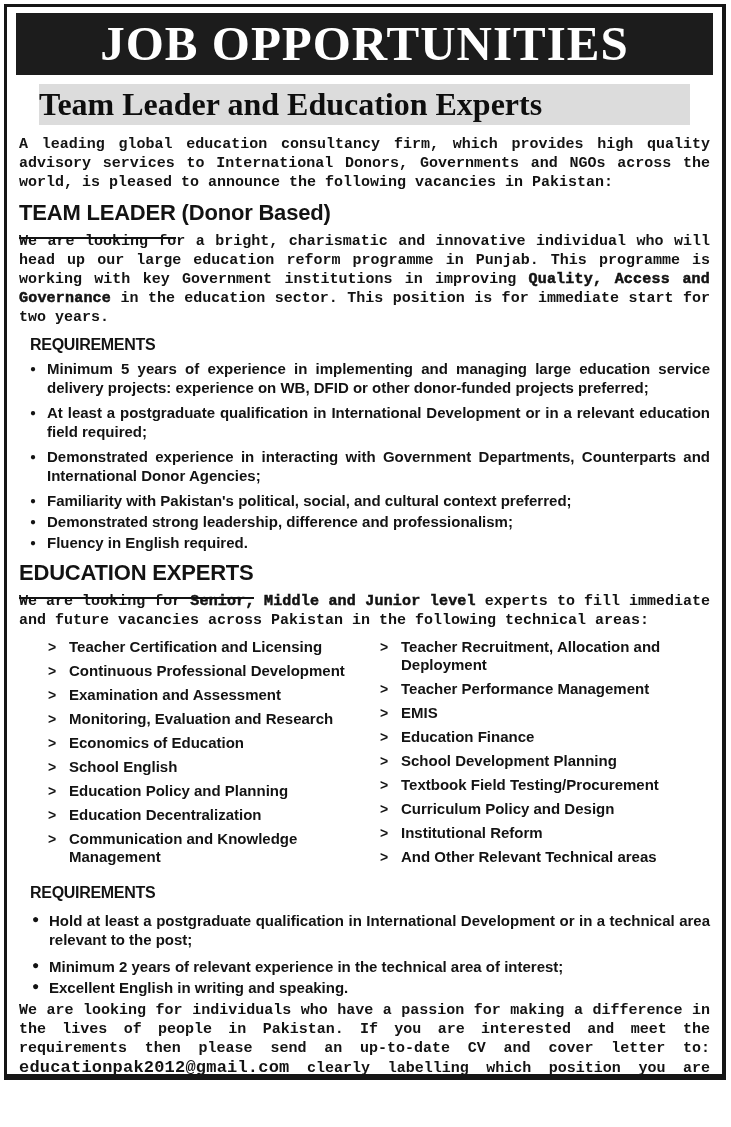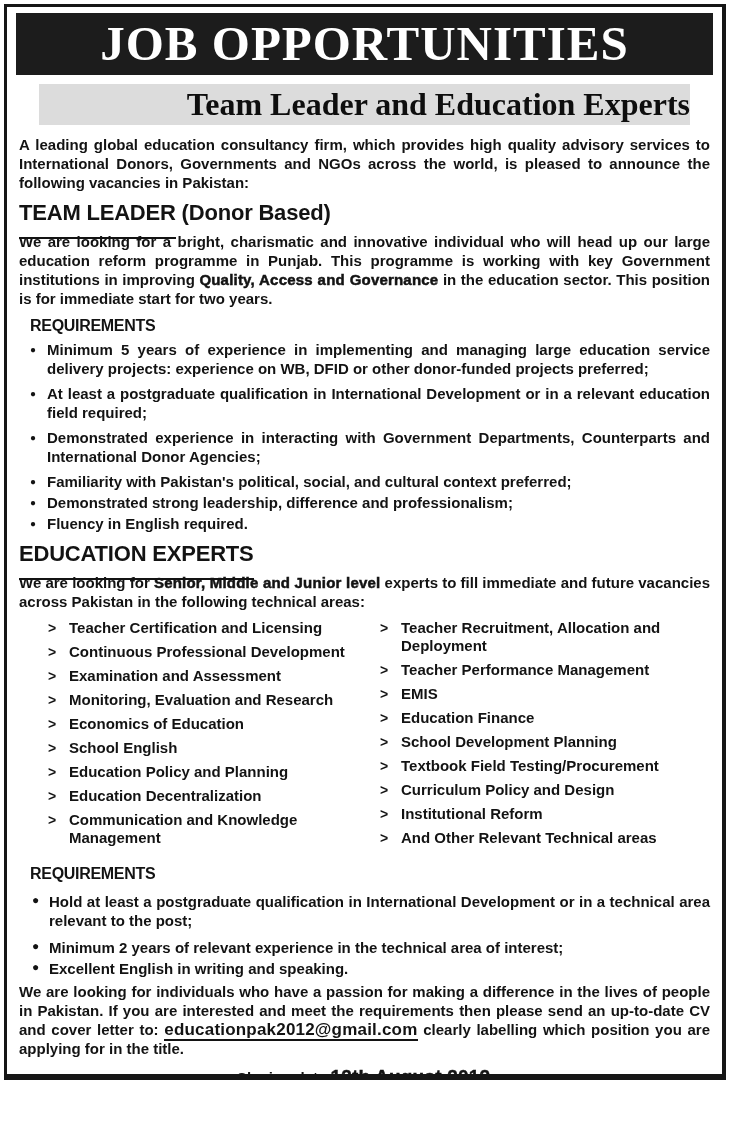--- a/index.html
+++ b/index.html
@@ -13,29 +13,29 @@
   }
 
   .title-banner {
     background:#1c1c1c; color:#ffffff; text-align:center;
     font-family:"Liberation Serif", serif; font-weight:bold;
     font-size:49px; height:62px; line-height:62px; letter-spacing:1px;
     margin:1px 0 9px 0;
   }
 
   .subtitle-banner {
-    background:#dcdcdc; color:#0e0e0e; text-align:right;
+    background:#dcdcdc; color:#0e0e0e; text-align:left;
     font-family:"Liberation Serif", serif; font-weight:bold;
     font-size:32px; height:41px; line-height:41px;
     margin:0 23px 10px 23px;
   }
 
   .para {
     font-size:15px; font-weight:bold; line-height:19px;
-    text-align:justify; margin:4px 3px 8px 3px;
+    text-align:justify; margin:4px 3px 8px 3px;font-family:Liberation Mono, monospace;
   }
   .xbold { -webkit-text-stroke:0.5px currentColor; letter-spacing:0.2px; }
 
   .section-head { font-size:22px; font-weight:bold; margin:8px 0 6px 3px; letter-spacing:-0.2px; }
   .uline { border-bottom:2.5px solid #131313; padding-bottom:12px; }
 
   .req-head { font-size:16px; font-weight:bold; letter-spacing:-0.3px; margin:9px 0 5px 14px; }
   .req-head.second { margin-top:12px; margin-bottom:9px; }
 
   .bullet { display:flex; margin:0 3px 6px 14px; }

